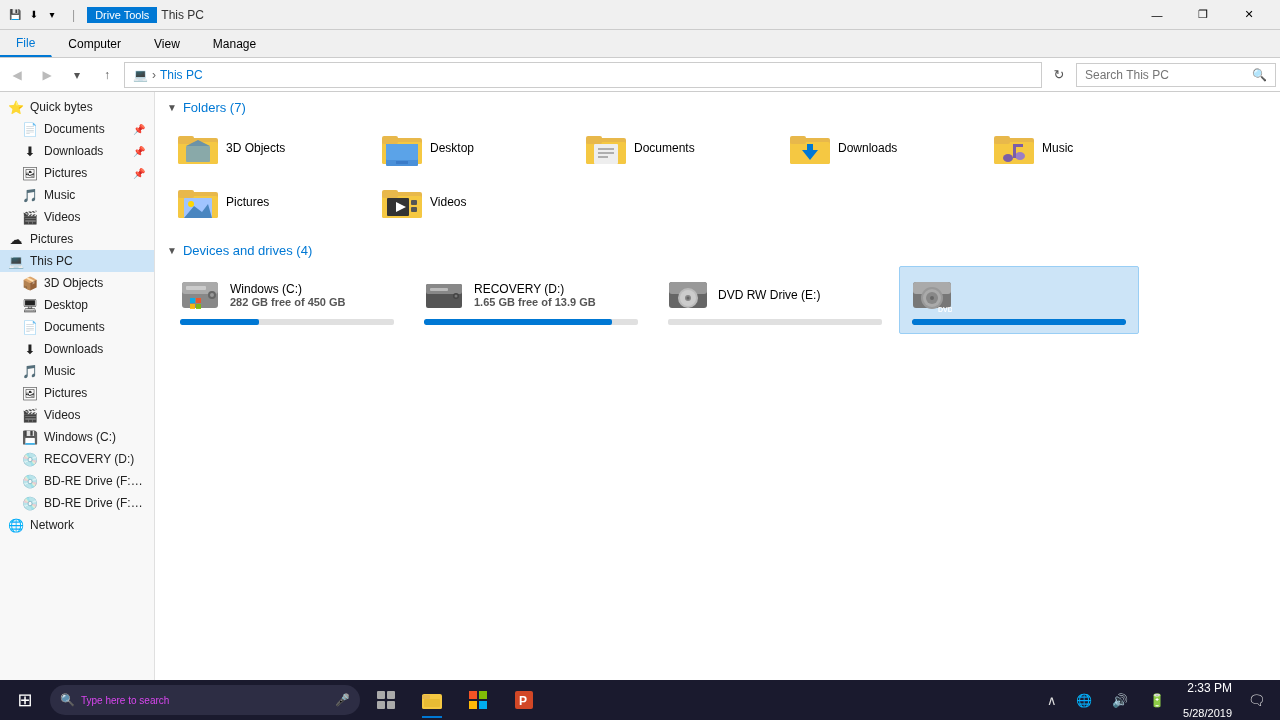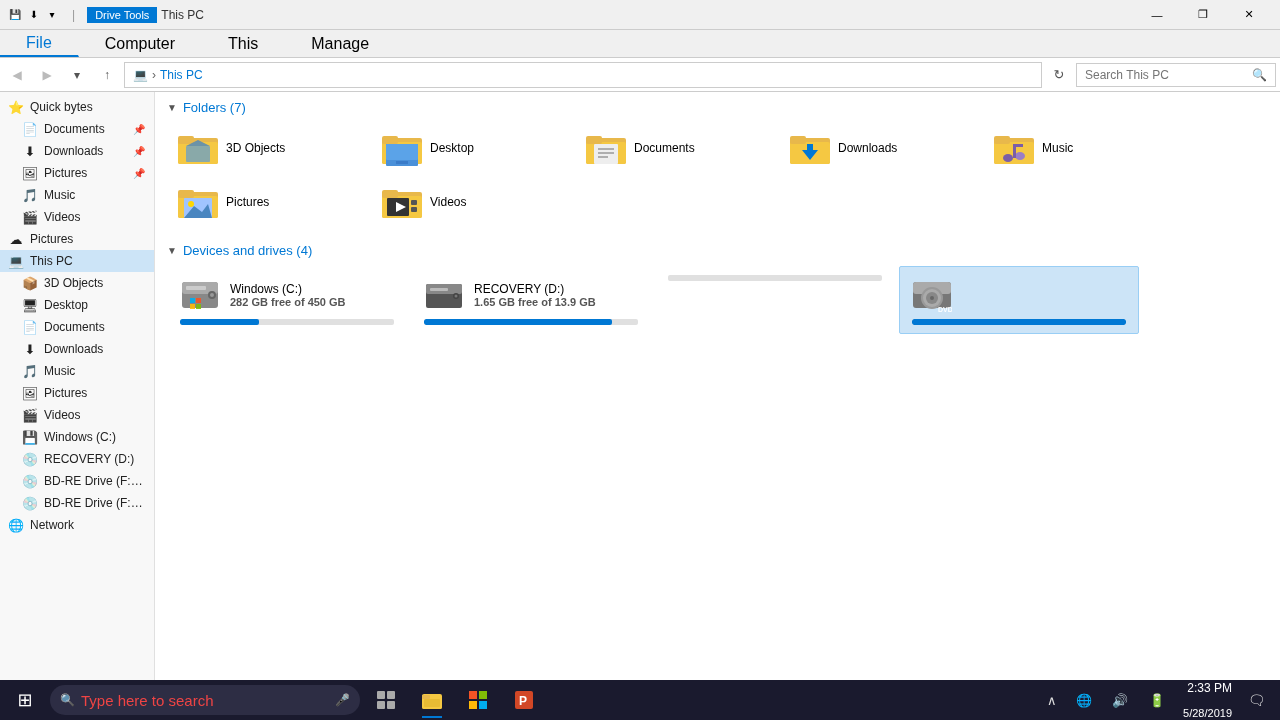--- a/index.html
+++ b/index.html
@@ -53,23 +53,23 @@
 
     
     .ribbon {
       background: #f0f0f0;
       border-bottom: 1px solid #ccc;
       display: flex;
       align-items: stretch;
       height: 28px;
     }
     .ribbon-tab {
-      padding: 4px 26px;
+      padding: 4px 16px;
       cursor: pointer;
-      font-size: 16px;
+      font-size: 12px;
       display: flex; align-items: center;
       border-right: 1px solid transparent;
     }
     .ribbon-tab.active {
       border-bottom: 2px solid #0078d4;
       color: #0078d4;
     }
 
     
     .address-bar {
@@ -298,21 +298,21 @@
       background: #2d2d44;
       border-radius: 15px;
       display: flex;
       align-items: center;
       padding: 0 10px;
       gap: 6px;
       width: 310px;
       cursor: text;
     }
     .taskbar-search-icon { color: #aaa; font-size: 12px; }
-    .taskbar-search-text { color: #ef4444; font-size: 15px; }
+    .taskbar-search-text { color: #d946ef; font-size: 10px; }
     .taskbar-search-mic { color: #aaa; font-size: 12px; margin-left: auto; }
     .taskbar-apps {
       display: flex;
       align-items: center;
       margin-left: 4px;
       gap: 2px;
     }
     .taskbar-app {
       width: 44px; height: 40px;
       display: flex; align-items: center; justify-content: center;
@@ -385,21 +385,21 @@
   <div class="win-controls">
     <div class="win-btn">—</div>
     <div class="win-btn">❐</div>
     <div class="win-btn close">✕</div>
   </div>
 </div>
 
 <div class="ribbon">
   <div class="ribbon-tab active">File</div>
   <div class="ribbon-tab">Computer</div>
-  <div class="ribbon-tab">This</div>
+  <div class="ribbon-tab">View</div>
   <div class="ribbon-tab">Manage</div>
 </div>
 
 <div class="address-bar">
   <div class="nav-btn disabled">◀</div>
   <div class="nav-btn disabled">▶</div>
   <div class="nav-btn">▾</div>
   <div class="nav-btn">↑</div>
   <div class="address-path">
     <span>💻</span>
@@ -656,20 +656,36 @@
             <div class="drive-name">RECOVERY (D:)</div>
             <div class="drive-space">1.65 GB free of 13.9 GB</div>
           </div>
         </div>
         <div class="drive-bar-container">
           <div class="drive-bar normal" style="width: 88%;"></div>
         </div>
       </div>
 
       <div class="drive-item">
+        <div class="drive-item-top">
+          <div class="drive-icon">
+            <svg width="40" height="38" viewBox="0 0 40 38">
+              <rect x="1" y="6" width="38" height="26" rx="3" fill="#666"></rect>
+              <rect x="1" y="6" width="38" height="12" rx="3" fill="#999"></rect>
+              <ellipse cx="20" cy="22" rx="10" ry="10" fill="#bbb"></ellipse>
+              <ellipse cx="20" cy="22" rx="8" ry="8" fill="#ccc"></ellipse>
+              <ellipse cx="20" cy="22" rx="3" ry="3" fill="#888"></ellipse>
+              <ellipse cx="20" cy="22" rx="1.5" ry="1.5" fill="#666"></ellipse>
+            </svg>
+          </div>
+          <div class="drive-info">
+            <div class="drive-name">DVD RW Drive (E:)</div>
+            <div class="drive-space"></div>
+          </div>
+        </div>
         <div class="drive-bar-container">
           <div class="drive-bar normal" style="width: 0%;"></div>
         </div>
       </div>
 
       <div class="drive-item selected">
         <div class="drive-item-top">
           <div class="drive-icon">
             <svg width="40" height="38" viewBox="0 0 40 38">
               <rect x="1" y="6" width="38" height="26" rx="3" fill="#777"></rect>

